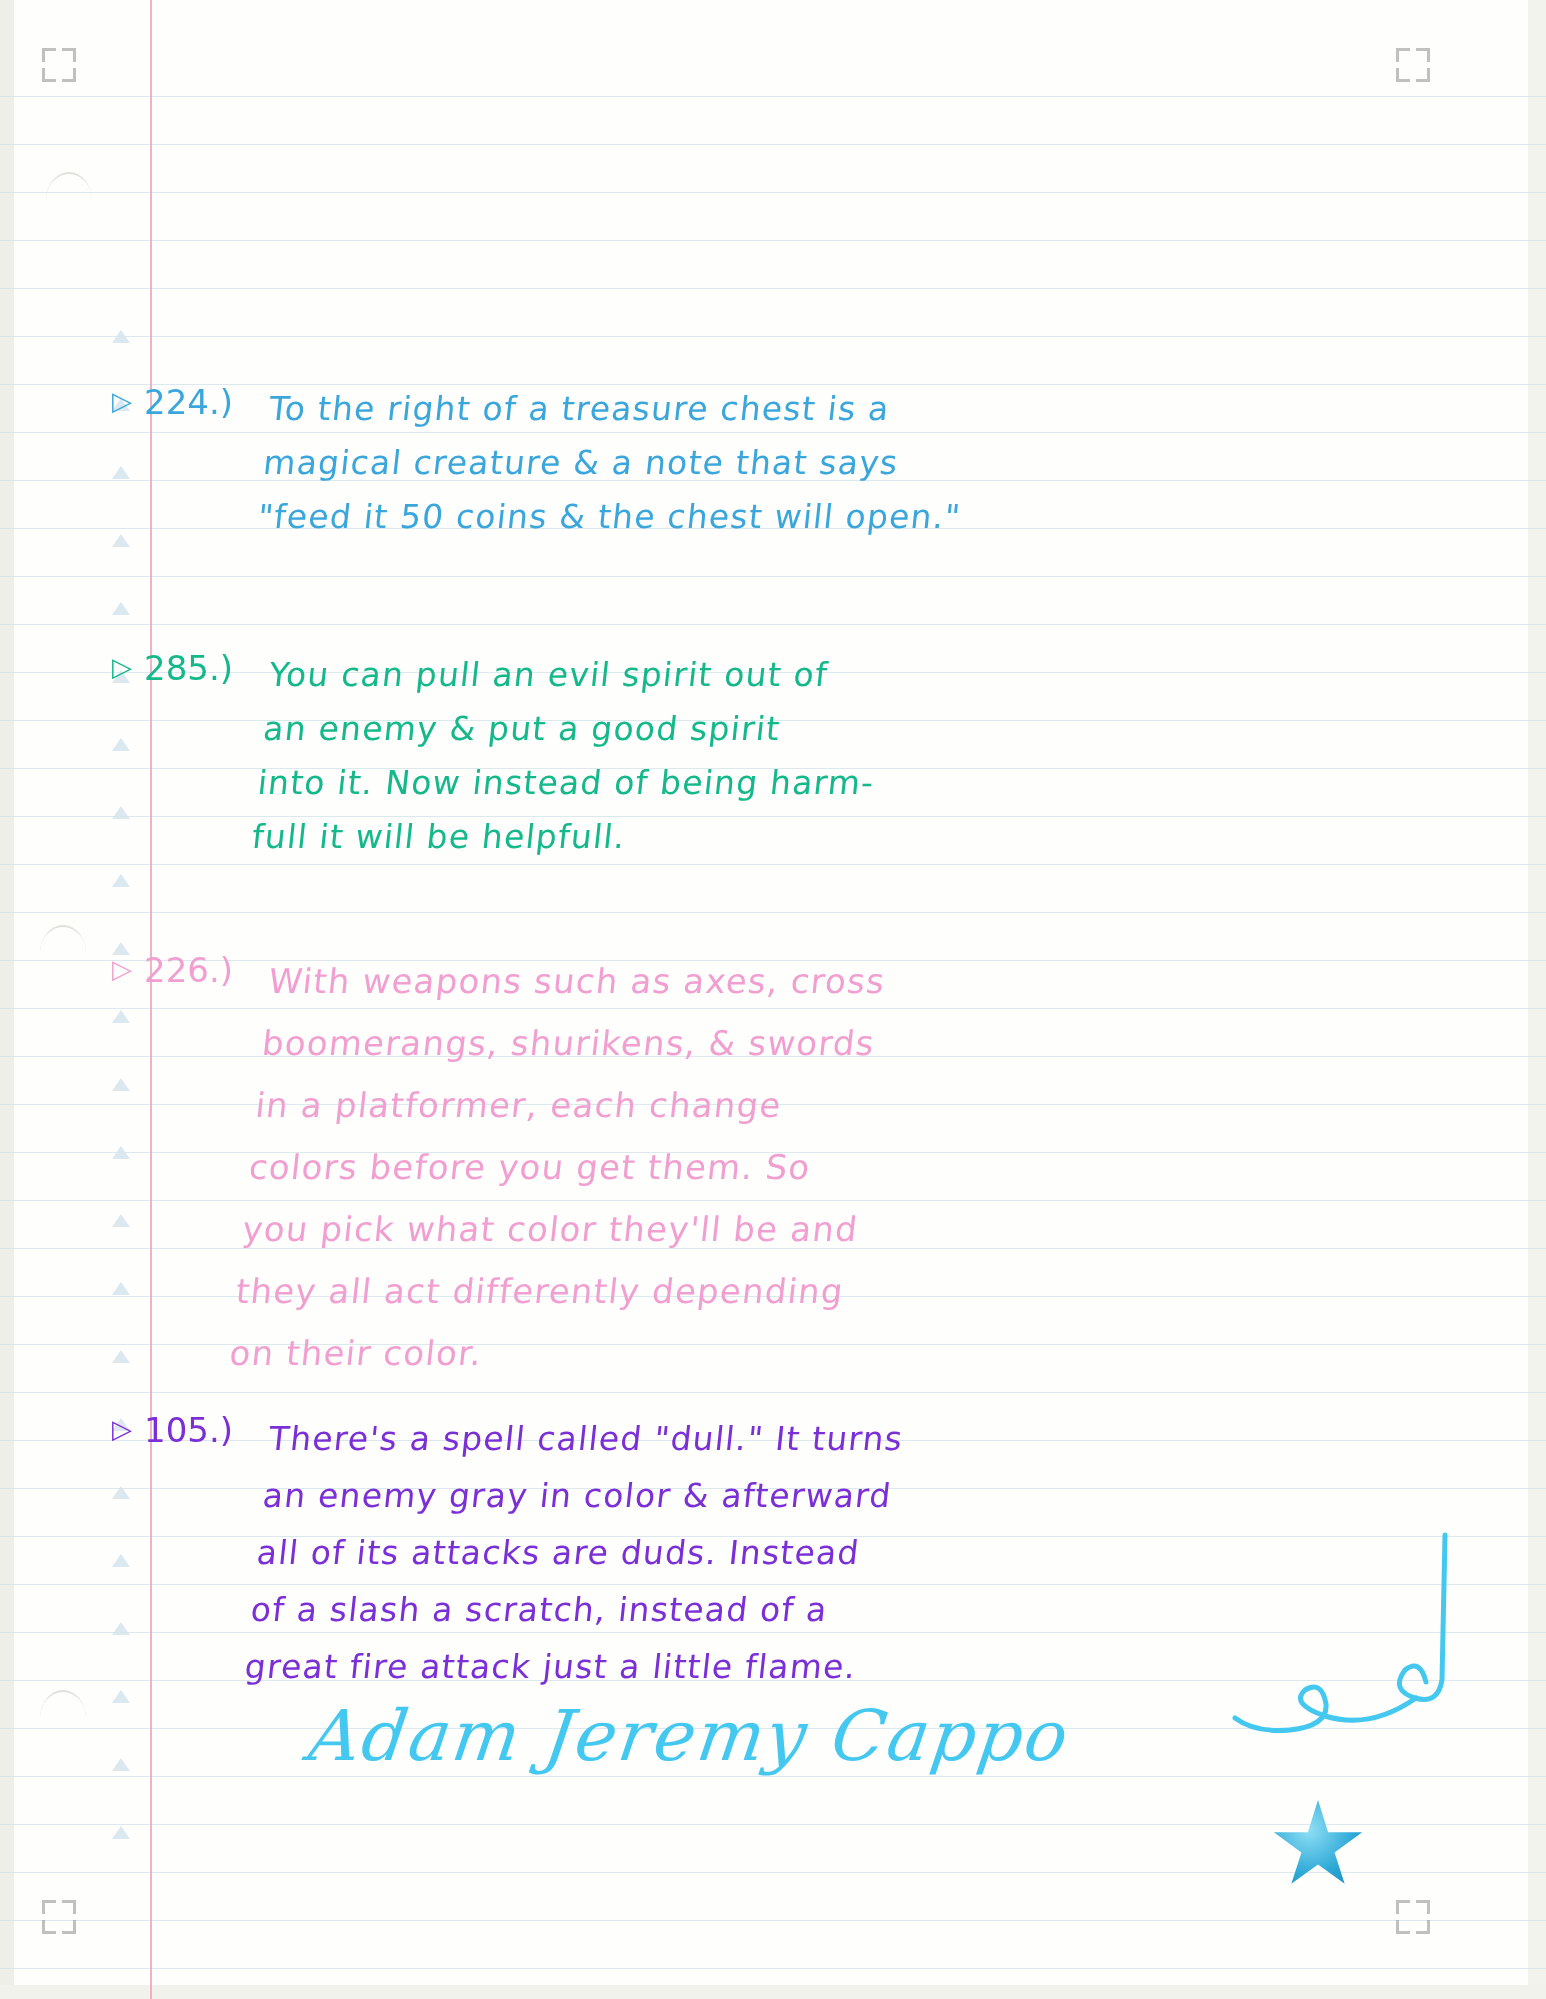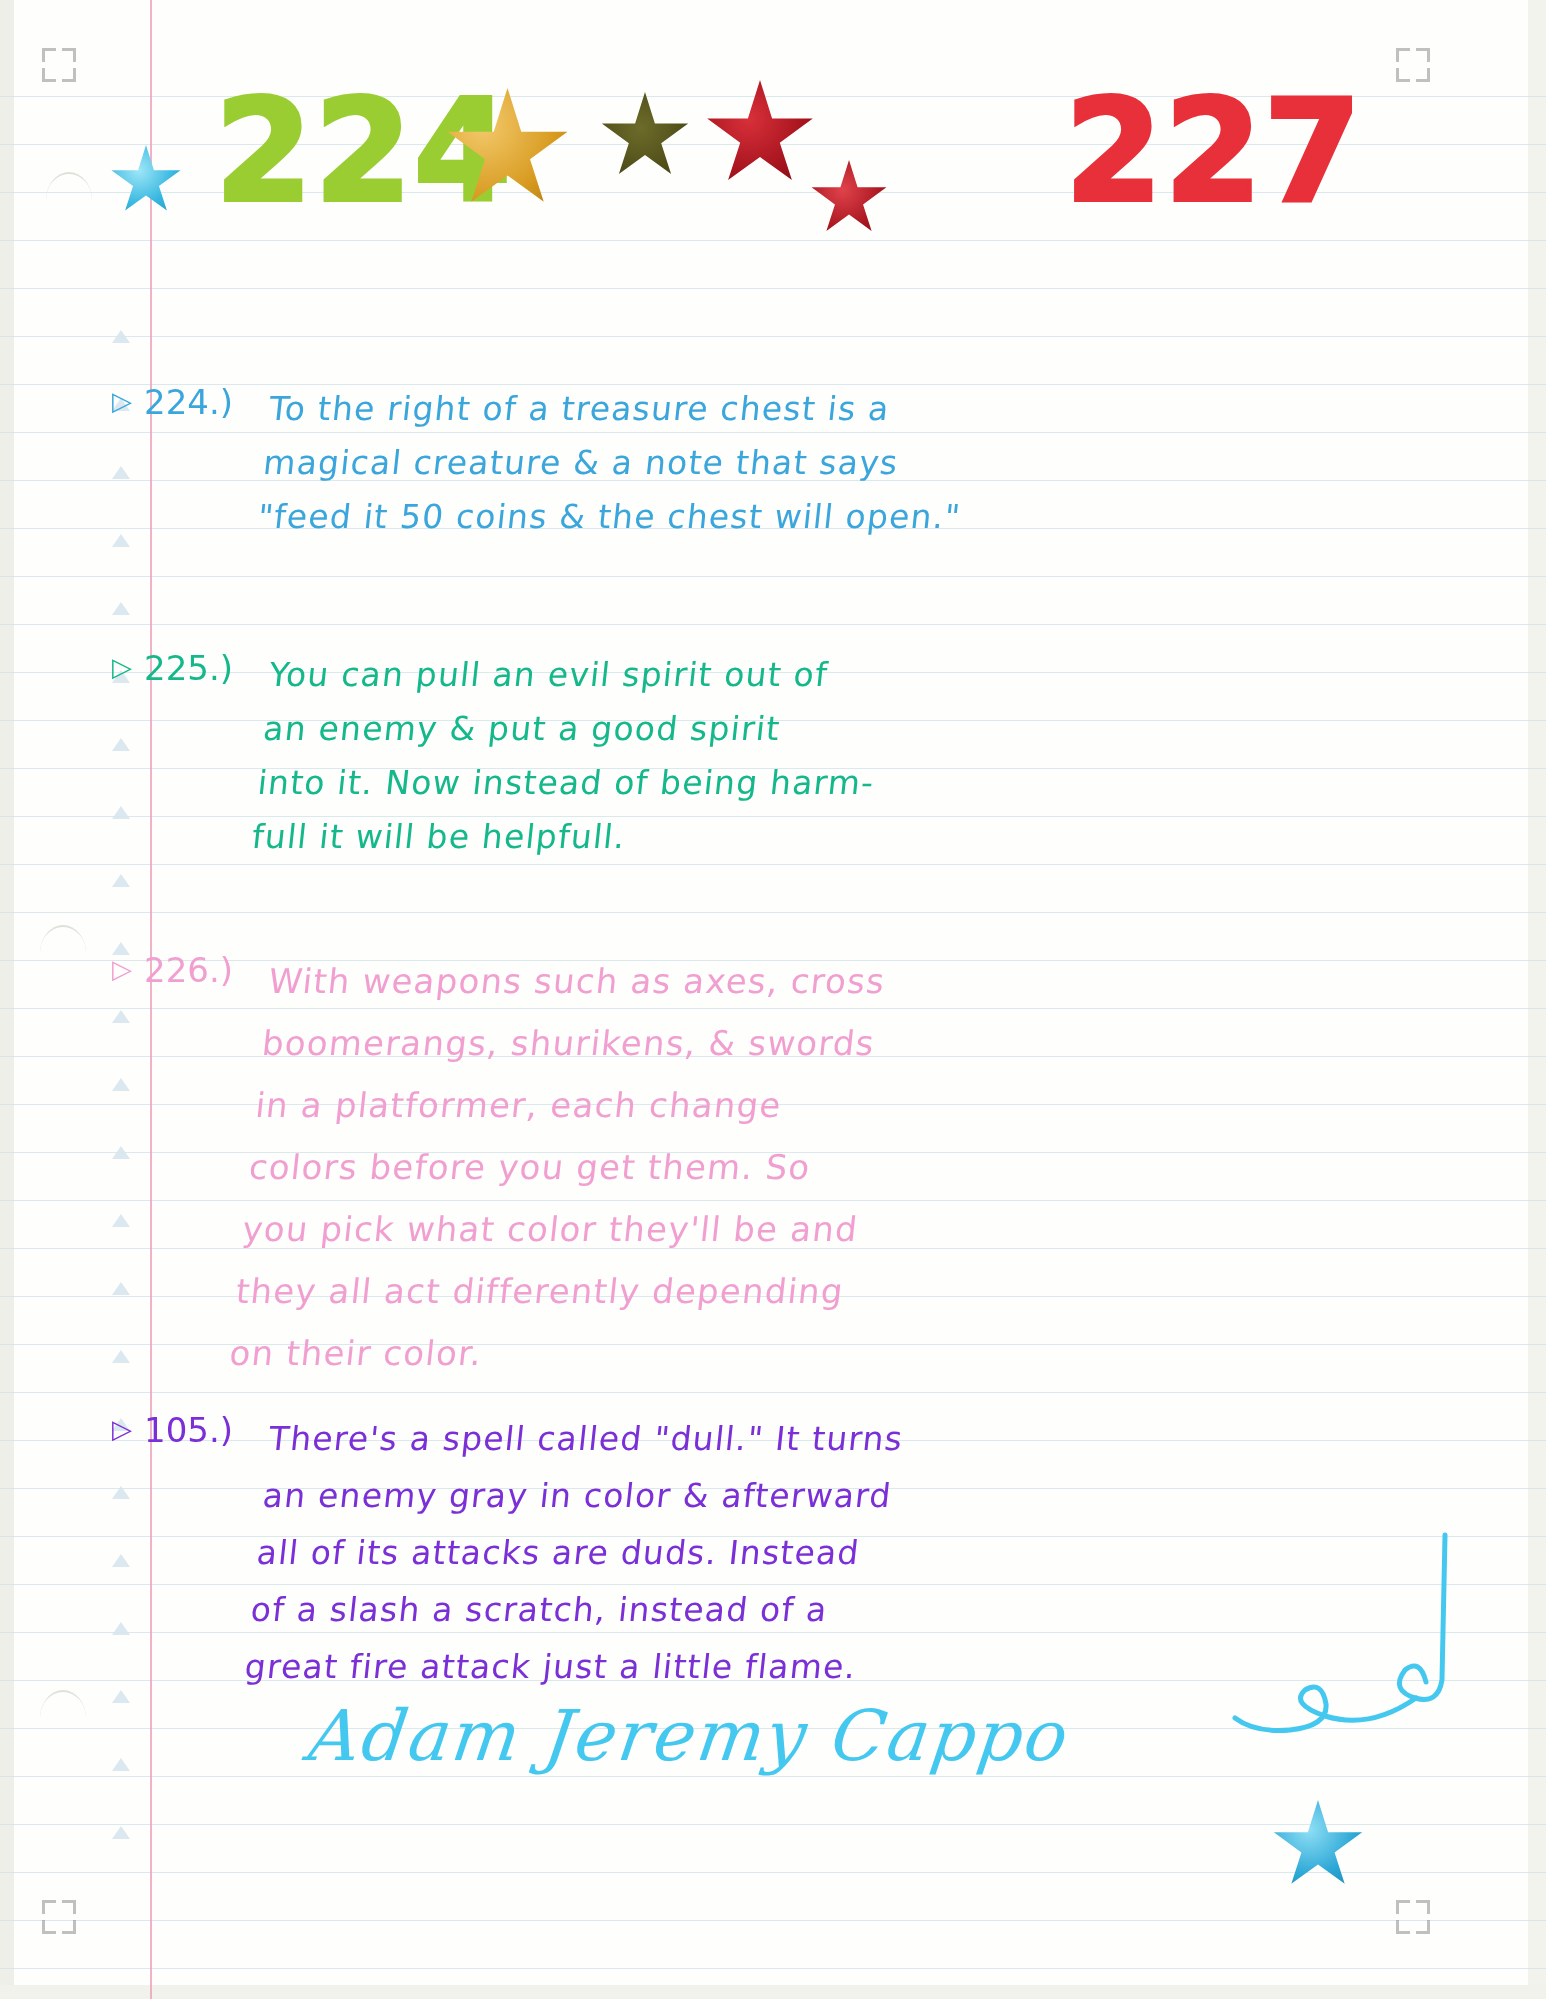--- a/index.html
+++ b/index.html
@@ -314,41 +314,32 @@
     <i style="left:0;bottom:0;width:14px;height:3px;"></i>
       <i style="left:0;bottom:0;width:3px;height:14px;"></i>
     <i style="right:0;bottom:0;width:14px;height:3px;"></i>
       <i style="right:0;bottom:0;width:3px;height:14px;"></i>
   </div>
 
   <div class="hole-smudge" style="left:46px; top:172px;"></div>
   <div class="hole-smudge" style="left:40px; top:925px;"></div>
   <div class="hole-smudge" style="left:40px; top:1690px;"></div>
 
-  <div id="header">
-    <div class="big-num" id="num-left">224</div>
-    <div class="big-num" id="num-right">227</div>
-    <div class="star-sticker" id="star-blue-1"></div>
-    <div class="star-sticker" id="star-gold"></div>
-    <div class="star-sticker" id="star-olive"></div>
-    <div class="star-sticker" id="star-red-1"></div>
-    <div class="star-sticker" id="star-red-2"></div>
-  </div>
 
   <div class="entry" id="entry-224">
     <div class="entry-marker">▷</div>
     <div class="entry-num">224.)</div>
     <div class="entry-body"><span class="slant">To the right of a treasure chest is a
 magical creature &amp; a note that says
 "feed it 50 coins &amp; the chest will open."</span></div>
   </div>
 
   <div class="entry" id="entry-225">
     <div class="entry-marker">▷</div>
-    <div class="entry-num">225.)</div>
+    <div class="entry-num">285.)</div>
     <div class="entry-body"><span class="slant">You can pull an evil spirit out of
 an enemy &amp; put a good spirit
 into it.  Now instead of being harm-
 full it will be helpfull.</span></div>
   </div>
 
   <div class="entry" id="entry-226">
     <div class="entry-marker">▷</div>
     <div class="entry-num">226.)</div>
     <div class="entry-body"><span class="slant">With weapons such as axes, cross

